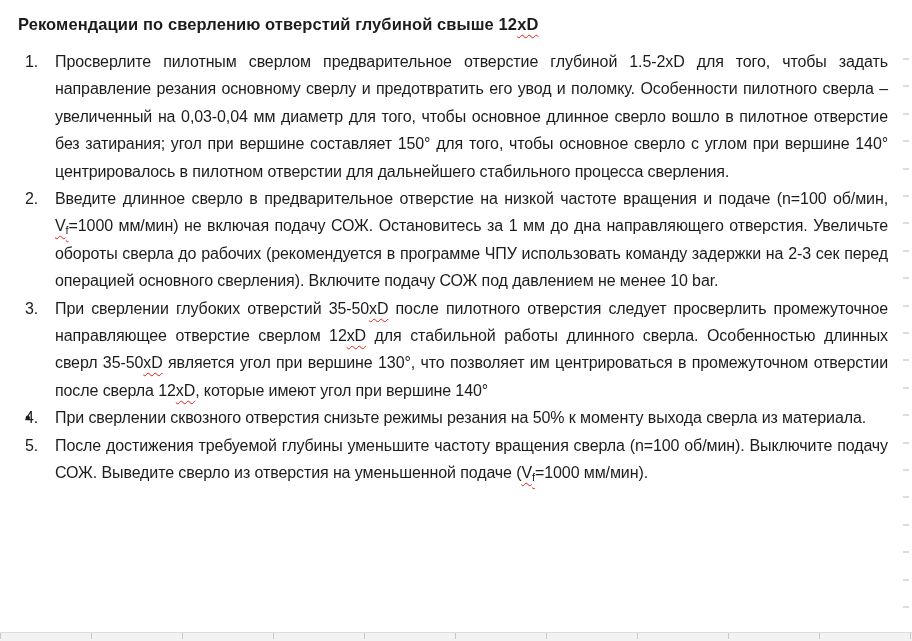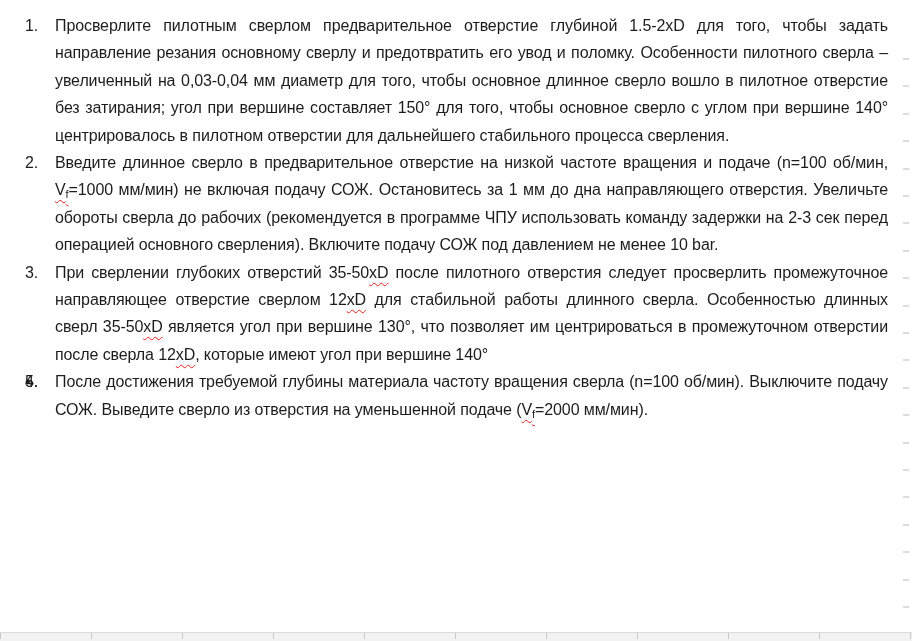--- a/index.html
+++ b/index.html
@@ -93,23 +93,24 @@
       #bdbdbd 0px, #bdbdbd 1px,
       transparent 1px, transparent 91px
     );
     opacity: 0.8;
   }
 </style>
 </head>
 <body>
 
 <div class="doc">
+  <h1 class="title"><span>Рекомендации по сверлению отверстий глубиной свыше 12</span><span class="misspell">xD</span></h1>
   <div class="list">
       <div class="item"><span class="marker">1.</span><span><span>Просверлите пилотным сверлом предварительное отверстие глубиной 1.5-2xD для того, чтобы задать направление резания основному сверлу и предотвратить его увод и поломку. Особенности пилотного сверла – увеличенный на 0,03-0,04 мм диаметр для того, чтобы основное длинное сверло вошло в пилотное отверстие без затирания; угол при вершине составляет 150° для того, чтобы основное сверло с углом при вершине 140° центрировалось в пилотном отверстии для дальнейшего стабильного процесса сверления.</span></span></div>
       <div class="item"><span class="marker">2.</span><span><span>Введите длинное сверло в предварительное отверстие на низкой частоте вращения и подаче (n=100 об/мин, </span><span class="misspell">V</span><sub class="misspell">f</sub><span>=1000 мм/мин) не включая подачу СОЖ. Остановитесь за 1 мм до дна направляющего отверстия. Увеличьте обороты сверла до рабочих (рекомендуется в программе ЧПУ использовать команду задержки на 2-3 сек перед операцией основного сверления). Включите подачу СОЖ под давлением не менее 10 bar.</span></span></div>
       <div class="item"><span class="marker">3.</span><span><span>При сверлении глубоких отверстий 35-50</span><span class="misspell">xD</span><span> после пилотного отверстия следует просверлить промежуточное направляющее отверстие сверлом 12</span><span class="misspell">xD</span><span> для стабильной работы длинного сверла. Особенностью длинных сверл 35-50</span><span class="misspell">xD</span><span> является угол при вершине 130°, что позволяет им центрироваться в промежуточном отверстии после сверла 12</span><span class="misspell">xD</span><span>, которые имеют угол при вершине 140°</span></span></div>
       <div class="item"><span class="marker">4.</span></div>
-      <div class="item"><span class="marker">•</span></div>
-      <div class="item"><span class="marker">5.</span><span><span>После достижения требуемой глубины материала частоту вращения сверла (n=100 об/мин). Выключите подачу СОЖ. Выведите сверло из отверстия на уменьшенной подаче (</span><span class="misspell">V</span><sub class="misspell">f</sub><span>=2000 мм/мин).</span></span></div>
+      <div class="item"><span class="marker">•</span><span><span>При сверлении сквозного отверстия снизьте режимы резания на 50% к моменту выхода сверла из материала.</span></span></div>
+      <div class="item"><span class="marker">5.</span><span><span>После достижения требуемой глубины уменьшите частоту вращения сверла (n=100 об/мин). Выключите подачу СОЖ. Выведите сверло из отверстия на уменьшенной подаче (</span><span class="misspell">V</span><sub class="misspell">f</sub><span>=1000 мм/мин).</span></span></div>
     </div>
   <div class="edge-marks"></div>
   <div class="bottom-strip"></div>
 </div>
 
 </body></html>

